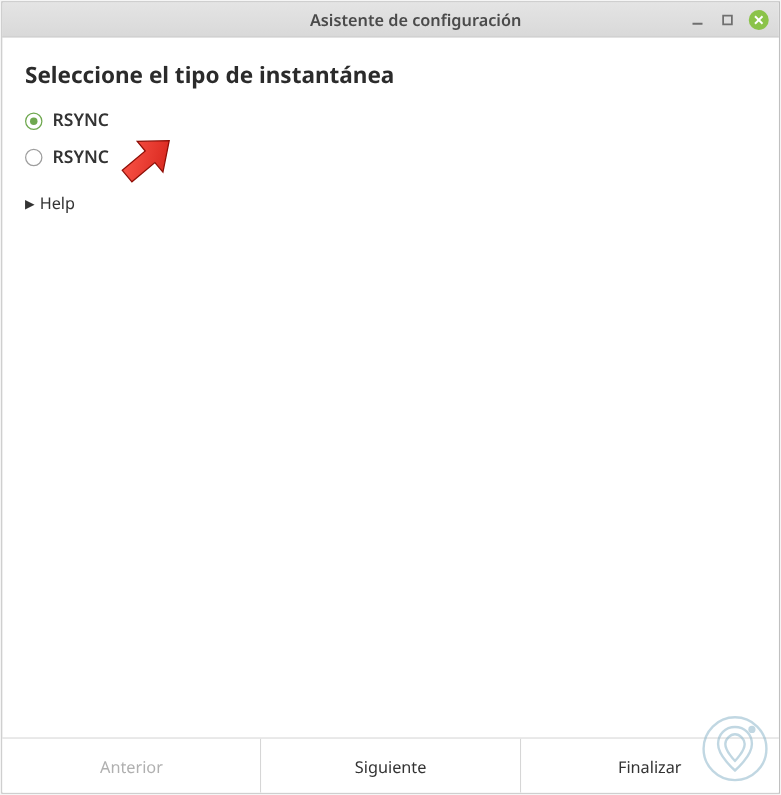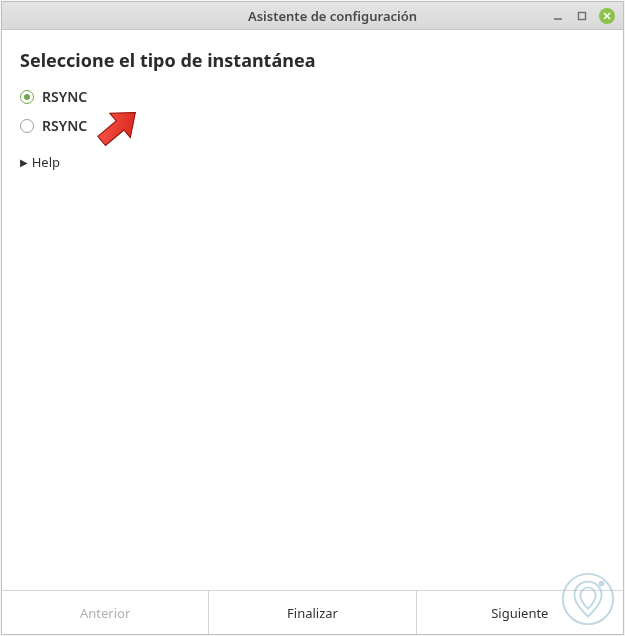--- a/index.html
+++ b/index.html
@@ -235,24 +235,24 @@
         <path d="M10 24 L34 24 L34 14 L54 30 L34 46 L34 36 L10 36 Z" fill="url(#arrGrad)" stroke="#8e0e06" stroke-width="1"></path>
       </g>
     </svg>
   </div>
 
   <div class="footer">
     <div class="footer-btn disabled">
       <span>Anterior</span>
     </div>
     <div class="footer-btn">
+      <span>Siguiente</span>
+    </div>
+    <div class="footer-btn">
       <span>Finalizar</span>
-    </div>
-    <div class="footer-btn">
-      <span>Siguiente</span>
     </div>
   </div>
 
   <svg class="watermark" viewBox="0 0 60 60">
     <circle cx="30" cy="30" r="26" fill="none" stroke="#8fb8cc" stroke-width="2"></circle>
     <path d="M30 12 C22 12 16 18 16 26 C16 36 30 48 30 48 C30 48 44 36 44 26 C44 18 38 12 30 12 Z
              M30 18 C34 18 38 22 38 26 C38 32 30 40 30 40 C30 40 22 32 22 26 C22 22 26 18 30 18 Z" fill="none" stroke="#8fb8cc" stroke-width="2"></path>
     <circle cx="44" cy="14" r="3" fill="#8fb8cc"></circle>
   </svg>
 </div>

